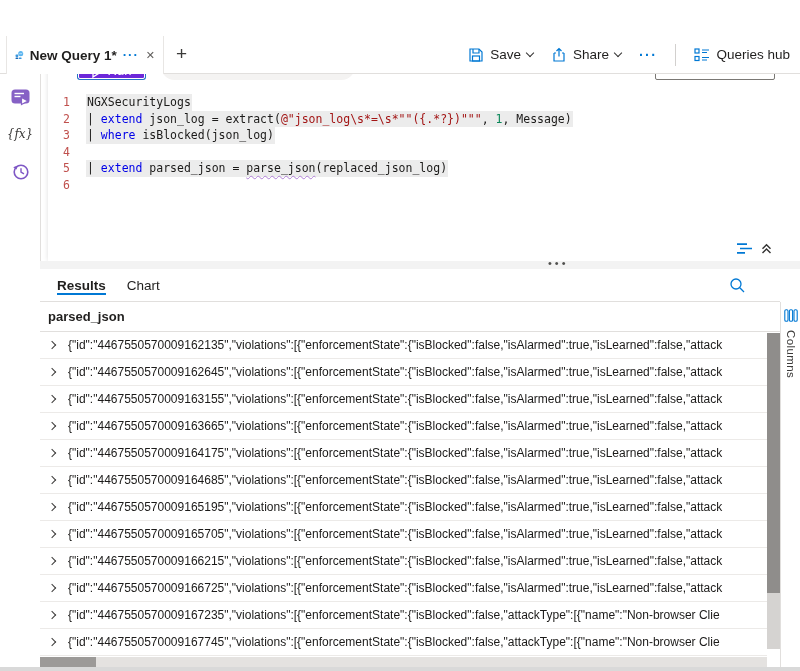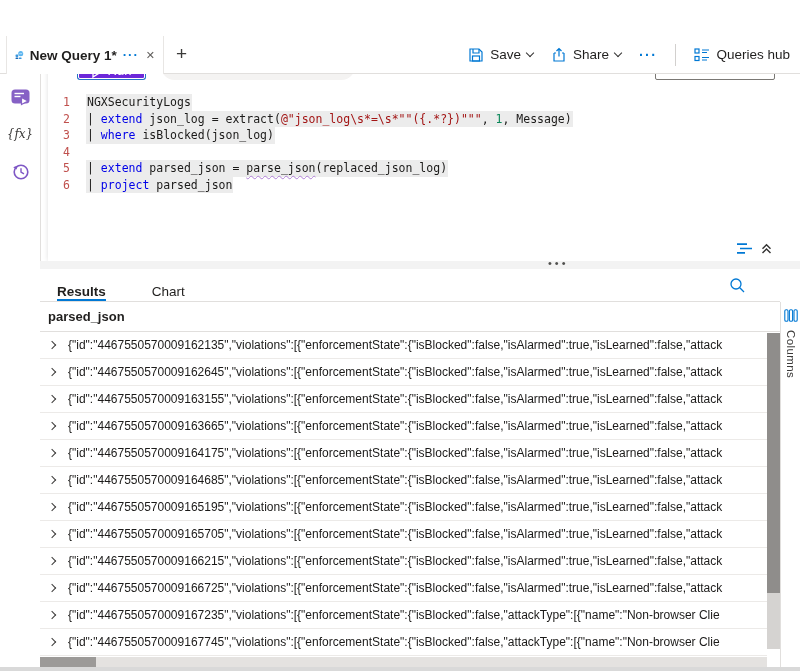--- a/index.html
+++ b/index.html
@@ -54,22 +54,22 @@
   .tok-sq { color:#1b1a19; text-decoration:underline wavy #b180d7; text-decoration-thickness:1px; text-underline-offset:2.5px; }
   .editor-actions { position:absolute; top:199px; right:27px; display:flex; align-items:center; gap:7px; }
 
   
   .splitter { position:absolute; left:40px; right:0; top:261px; height:8px; background:#f3f3f3; }
   .splitter-dots { position:absolute; left:508px; top:-4px; color:#50504e; font-size:11px; letter-spacing:3px; }
 
   
   .results { position:absolute; left:40px; right:0; top:269px; bottom:0; background:#fff; }
   .results-main { position:absolute; left:0; right:20px; top:0; bottom:0; }
-  .res-tabs { position:relative; height:33px; border-bottom:1px solid #e1dfdd; display:flex; align-items:flex-end;
-              padding-left:17px; gap:46px; }
+  .res-tabs { position:relative; height:33px; border-bottom:1px solid #e1dfdd; display:flex; align-items:center;
+              padding-left:17px; gap:21px; }
   .res-tab { display:flex; align-items:center; font-size:13.5px; border-bottom:2.5px solid transparent; padding-top:2px; }
   .res-tab.active { font-weight:700; border-bottom-color:#0078d4; }
   .search-btn { position:absolute; right:34px; top:8px; }
   .col-header { height:30px; line-height:30px; border-bottom:1px solid #e1dfdd; font-weight:700; font-size:13px;
                 padding-left:8px; }
   .rows { margin-right:13px; }
   .result-row { height:27px; display:flex; align-items:center; border-bottom:1px solid #eceae8;
                 padding-left:6px; overflow:hidden; }
   .row-chevron { width:6px; height:6px; border-top:1.5px solid #3b3a39; border-right:1.5px solid #3b3a39;
                  transform:rotate(45deg); margin-right:13px; margin-left:3px; flex:none; }
@@ -179,21 +179,21 @@
         <span class="chev"></span>
       </div>
     </div>
 
     <div class="editor" id="code-lines">
         <div class="code-line"><span class="gutter">1</span><span class="code-text"><span class="tok-pl">NGXSecurityLogs</span></span></div>
         <div class="code-line"><span class="gutter">2</span><span class="code-text"><span class="tok-pl">| </span><span class="tok-kw">extend</span><span class="tok-pl"> json_log = extract(</span><span class="tok-str">@"json_log\s*=\s*""({.*?})"""</span><span class="tok-pl">, </span><span class="tok-num">1</span><span class="tok-pl">, Message)</span></span></div>
         <div class="code-line"><span class="gutter">3</span><span class="code-text"><span class="tok-pl">| </span><span class="tok-kw">where</span><span class="tok-pl"> isBlocked(json_log)</span></span></div>
         <div class="code-line"><span class="gutter">4</span></div>
         <div class="code-line"><span class="gutter">5</span><span class="code-text"><span class="tok-pl">| </span><span class="tok-kw">extend</span><span class="tok-pl"> parsed_json = </span><span class="tok-sq">parse_json</span><span class="tok-pl">(replaced_json_log)</span></span></div>
-        <div class="code-line"><span class="gutter">6</span><span class="code-text"><span class="tok-pl">| </span><span class="tok-kw">project</span><span class="tok-pl"> parsed_json</span></span></div>
+        <div class="code-line"><span class="gutter">6</span></div>
       </div>
 
     <div class="editor-actions">
       <svg width="17" height="13" viewBox="0 0 17 13">
         <path d="M1 2.2 h10 M4 6.5 h12 M1 10.8 h8" stroke="#0078d4" stroke-width="1.7"></path>
       </svg>
       <svg width="13" height="13" viewBox="0 0 13 13" fill="none" stroke="#323130" stroke-width="1.4">
         <path d="M2.5 6.8 L6.5 2.8 L10.5 6.8"></path>
           <path d="M2.5 11 L6.5 7 L10.5 11"></path>
       </svg>

